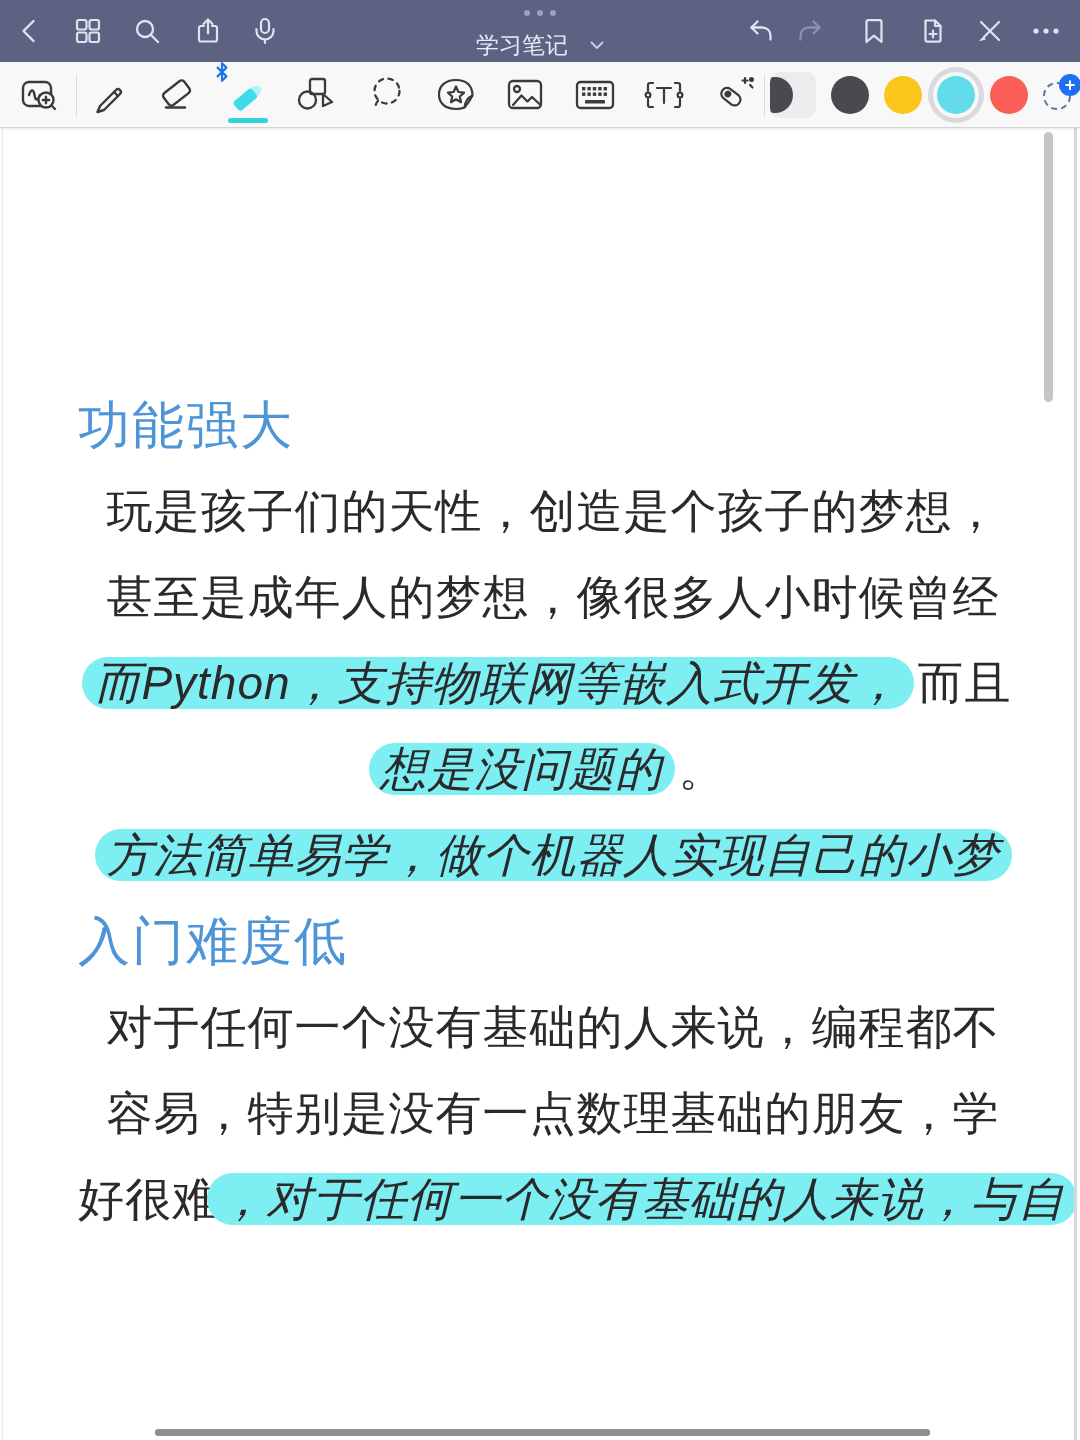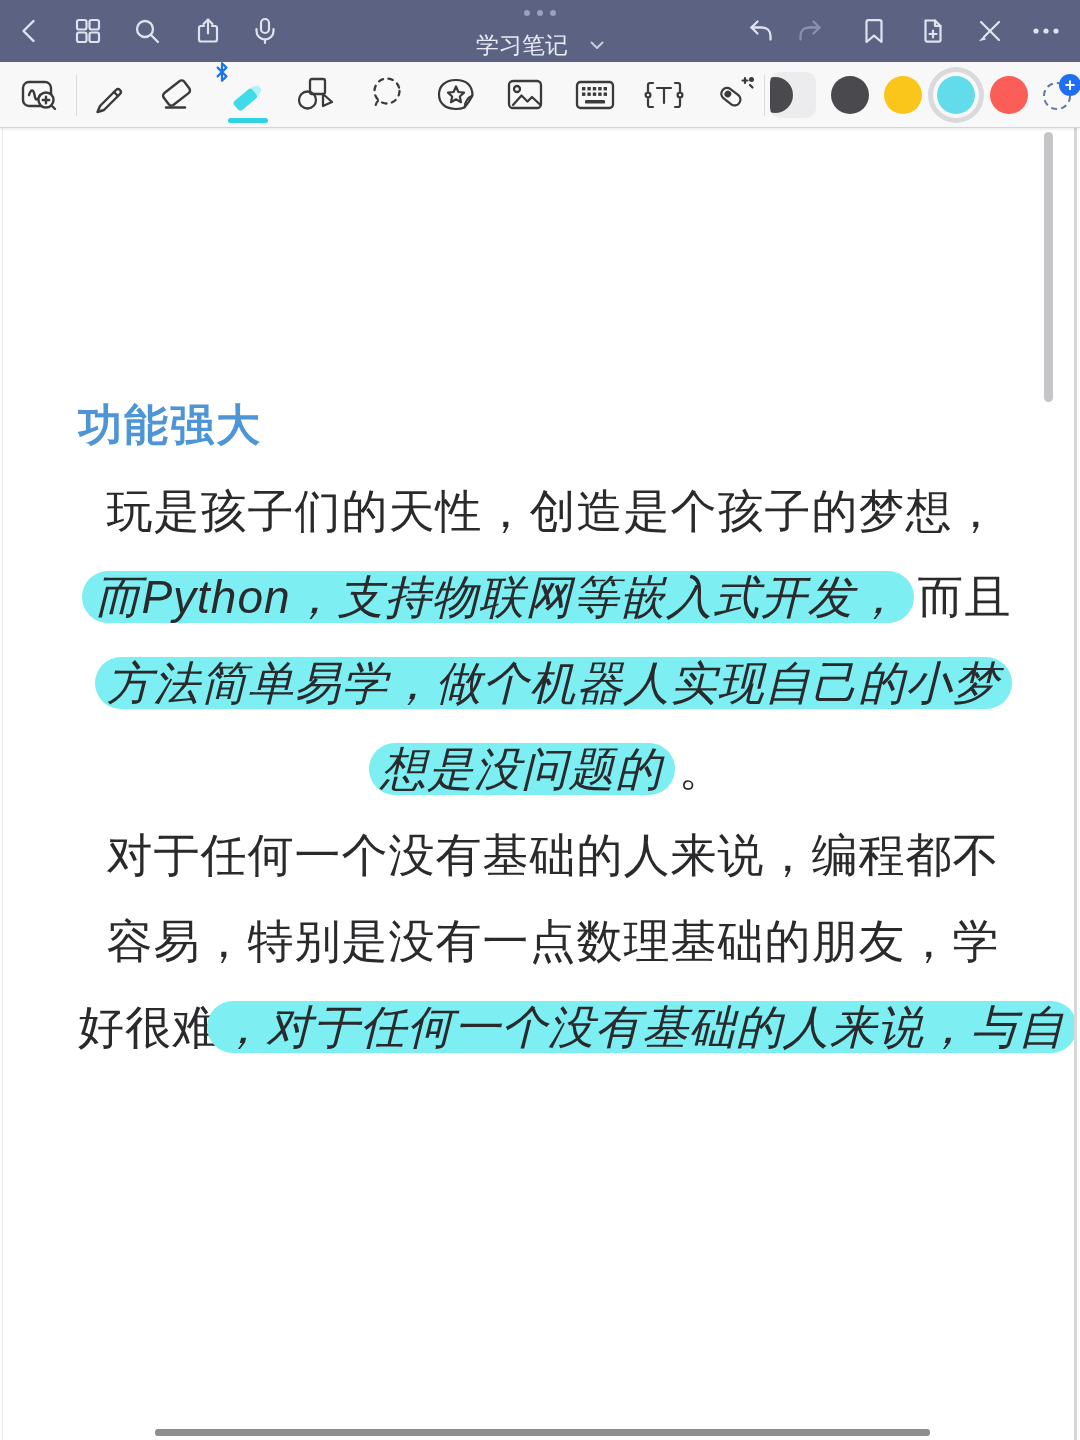--- a/index.html
+++ b/index.html
@@ -49,21 +49,21 @@
   
   .page { position:absolute; left:0; top:128px; width:1080px; height:1312px; background:#fff; }
   .page-edge-left { position:absolute; left:2px; top:128px; width:1px; height:1312px; background:#e9e9e9; }
   .page-edge-right { position:absolute; left:1074px; top:128px; width:2.5px; height:1312px; background:#d8d8d8; }
   .scroll-thumb { position:absolute; left:1044px; top:132px; width:9px; height:270px;
     border-radius:5px; background:#c5c5c8; }
   .bottom-rule { position:absolute; left:155px; top:1429px; width:775px; height:7px;
     border-radius:3px; background:#8e8e8e; }
 
   .doc { position:absolute; left:78px; top:254px; width:950px; }
-  .doc-heading { height:86px; line-height:86px; font-size:44px; font-weight:bold;
+  .doc-heading { height:86px; line-height:86px; font-size:52px; font-weight:normal;
     color:var(--heading-blue,#4e95d8); letter-spacing:2px; white-space:nowrap; }
   .doc-line { height:86px; line-height:86px; font-size:46px;
     color:var(--body-text,#2a2a2c); letter-spacing:1px; white-space:nowrap;text-align:center; }
   .hl { background:var(--highlight,#7deef2); border-radius:30px; padding:0 12px;
     margin-left:-12px; margin-right:-12px;font-style:italic; }
 </style>
 </head>
 <body>
 
 <div class="topbar">
@@ -269,23 +269,25 @@
         <span class="dash"></span>
         <span class="plus">+</span>
       </div>
     </div>
 </div>
 
 <div class="page">
   <div class="doc">
       <div class="doc-heading">功能强大</div>
       <div class="doc-line"><span class="plain">玩是孩子们的天性，创造是个孩子的梦想，</span></div>
+      <div class="doc-line"><span class="plain">甚至是成年人的梦想，像很多人小时候曾经</span></div>
       <div class="doc-line"><span class="hl" style="margin-right: 4px;">而Python，支持物联网等嵌入式开发，</span><span class="plain">而且</span></div>
+      <div class="doc-line"><span class="hl" style="margin-right: 4px;">想是没问题的</span><span class="plain">。</span></div>
       <div class="doc-line"><span class="hl">方法简单易学，做个机器人实现自己的小梦</span></div>
-      <div class="doc-line"><span class="hl" style="margin-right: 4px;">想是没问题的</span><span class="plain">。</span></div>
+      <div class="doc-heading">入门难度低</div>
       <div class="doc-line"><span class="plain">对于任何一个没有基础的人来说，编程都不</span></div>
       <div class="doc-line"><span class="plain">容易，特别是没有一点数理基础的朋友，学</span></div>
       <div class="doc-line"><span class="plain">好很难</span><span class="hl">，对于任何一个没有基础的人来说，与自</span></div>
     </div>
 </div>
 <div class="page-edge-left"></div>
 <div class="page-edge-right"></div>
 <div class="scroll-thumb"></div>
 <div class="bottom-rule"></div>
 

